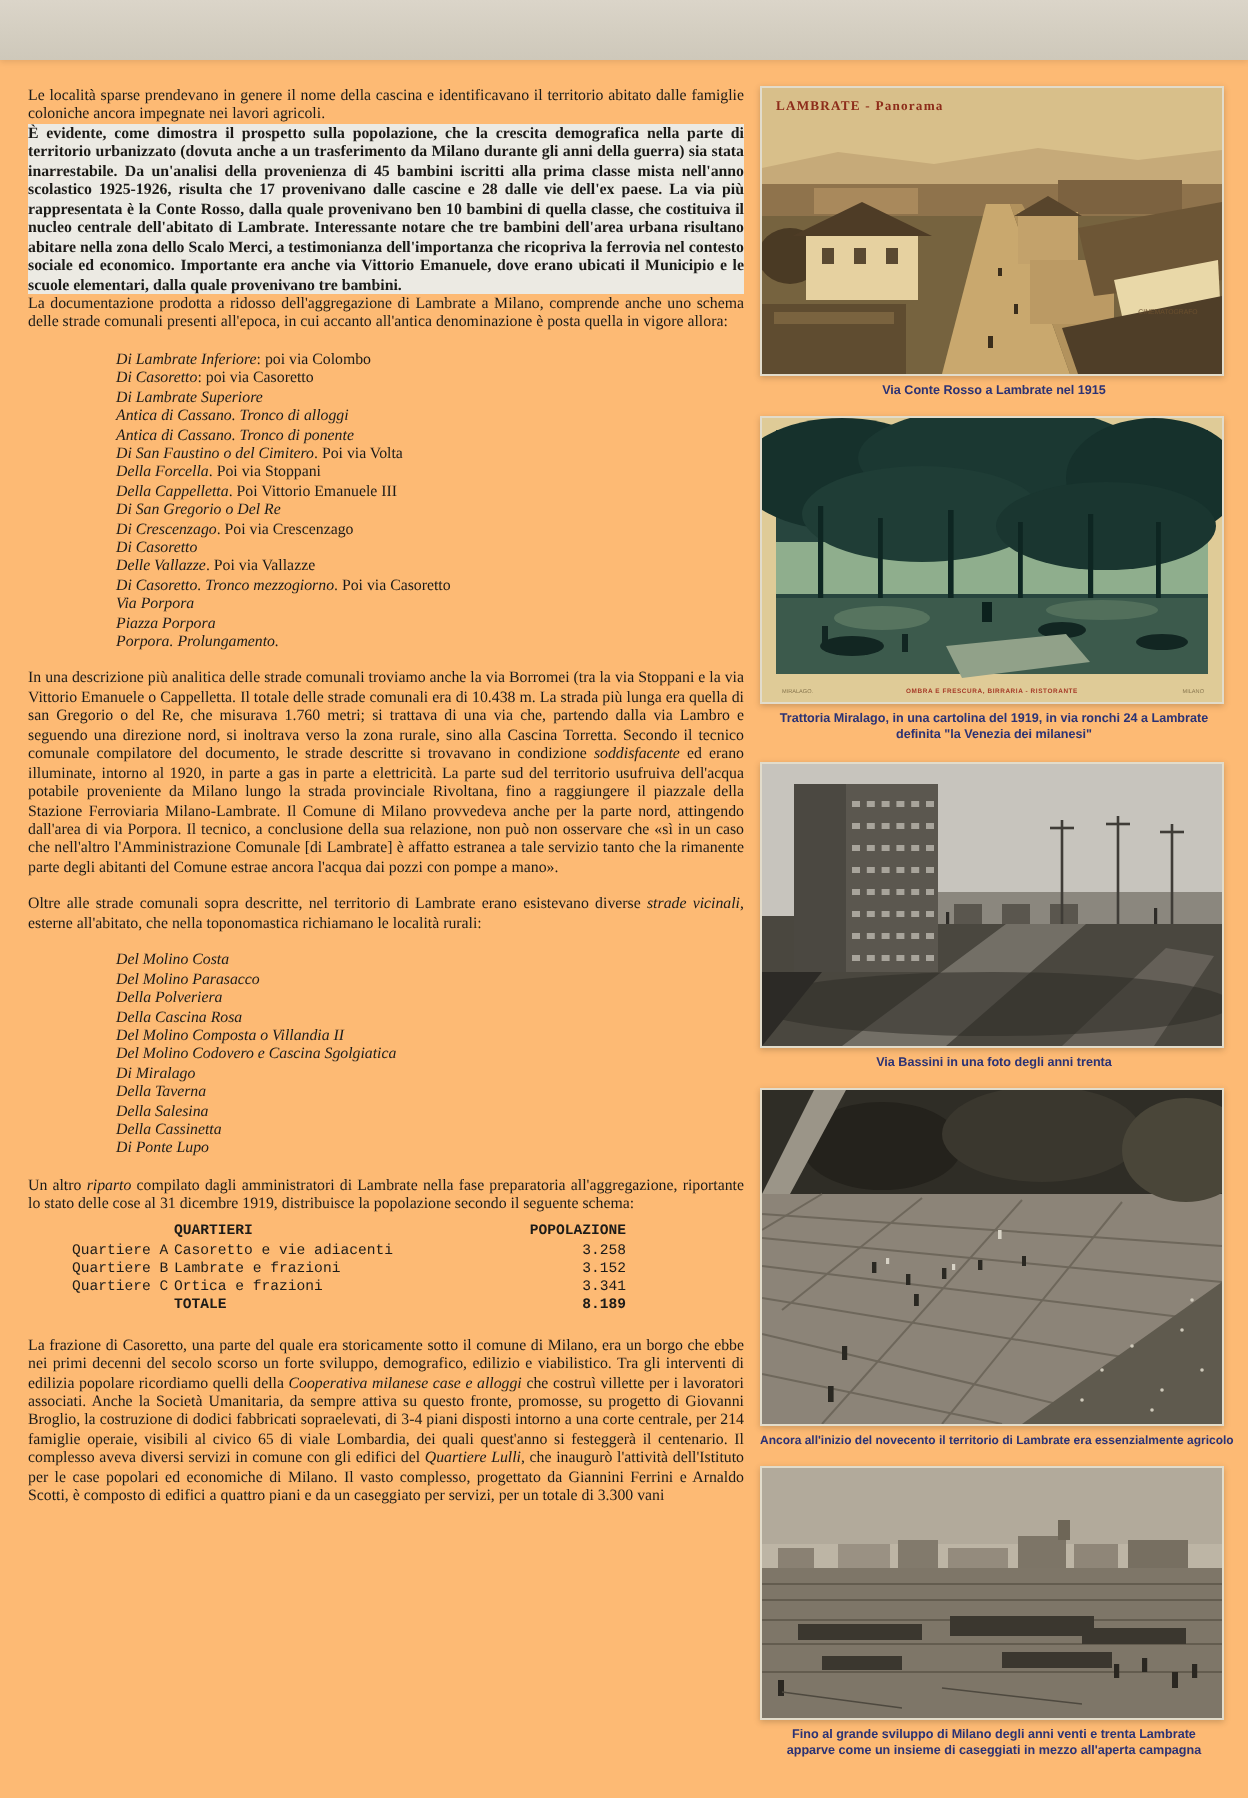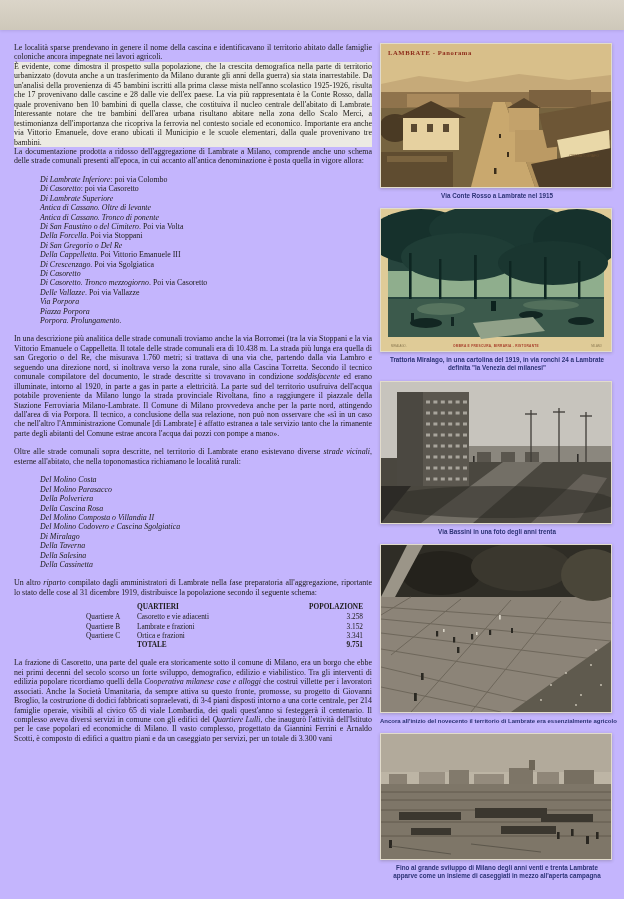--- a/index.html
+++ b/index.html
@@ -1,28 +1,28 @@
 <!DOCTYPE html>
 <html><head>
 <meta charset="utf-8">
 <style>
   html,body{margin:0;padding:0;width:624px;height:899px;overflow:hidden;}
   body{background:#efece4;}
-  .page{width:624px;height:899px;position:relative;background:#c4b5fd;font-family:"Liberation Serif",serif;color:#1c1b18;}
+  .page{width:624px;height:899px;position:relative;background:#fdba74;font-family:"Liberation Serif",serif;color:#1c1b18;}
   .top-band{height:30px;background:linear-gradient(#dbd5c9,#cec8ba);box-shadow:0 1px 3px rgba(0,0,0,.10);}
   .content{display:flex;padding:13px 6px 0 14px;}
 
   
   .text-col{width:358px;font-size:7.9px;line-height:9.45px;text-align:justify;}
   .text-col p{margin:0;}
-  .shaded{background:#eceae3;}
+  .shaded{background:#eceae3;font-weight:bold;}
   .gap{margin-top:9px !important;}
-  .list-block{margin:9px 0 9px 26px;text-align:left;}
+  .list-block{margin:9px 0 9px 44px;text-align:left;}
   .list-line{line-height:9.4px;}
-  table.pop{border-collapse:collapse;margin:5px 0 4px 72px;font-size:7.3px;line-height:9.2px;font-family:Liberation Serif, serif;}
+  table.pop{border-collapse:collapse;margin:5px 0 4px 22px;font-size:7.3px;line-height:9.2px;font-family:Liberation Mono, monospace;}
   table.pop th{font-weight:bold;text-align:left;padding:0 0 1px 0;}
   table.pop td{padding:0;}
   table.pop td:nth-child(1){width:51px;}
   table.pop td:nth-child(2){width:148px;}
   table.pop td:nth-child(3),table.pop th:nth-child(3){width:78px;text-align:right;}
   table.pop .tot{font-weight:bold;}
 
   
   .photo-col{width:234px;margin-left:8px;}
   figure{margin:0 0 8px 0;}
@@ -39,49 +39,50 @@
 
     <div class="text-col">
       <p>Le località sparse prendevano in genere il nome della cascina e identificavano il territorio abitato dalle famiglie coloniche ancora impegnate nei lavori agricoli.</p>
       <p class="shaded">È evidente, come dimostra il prospetto sulla popolazione, che la crescita demografica nella parte di territorio urbanizzato (dovuta anche a un trasferimento da Milano durante gli anni della guerra) sia stata inarrestabile. Da un'analisi della provenienza di 45 bambini iscritti alla prima classe mista nell'anno scolastico 1925-1926, risulta che 17 provenivano dalle cascine e 28 dalle vie dell'ex paese. La via più rappresentata è la Conte Rosso, dalla quale provenivano ben 10 bambini di quella classe, che costituiva il nucleo centrale dell'abitato di Lambrate. Interessante notare che tre bambini dell'area urbana risultano abitare nella zona dello Scalo Merci, a testimonianza dell'importanza che ricopriva la ferrovia nel contesto sociale ed economico. Importante era anche via Vittorio Emanuele, dove erano ubicati il Municipio e le scuole elementari, dalla quale provenivano tre bambini.</p>
       <p>La documentazione prodotta a ridosso dell'aggregazione di Lambrate a Milano, comprende anche uno schema delle strade comunali presenti all'epoca, in cui accanto all'antica denominazione è posta quella in vigore allora:</p>
 
       <div class="list-block" id="street-list">
           <div class="list-line"><i>Di Lambrate Inferiore</i><span>: poi via Colombo</span></div>
           <div class="list-line"><i>Di Casoretto</i><span>: poi via Casoretto</span></div>
           <div class="list-line"><i>Di Lambrate Superiore</i></div>
-          <div class="list-line"><i>Antica di Cassano. Oltre di levante</i></div>
+          <div class="list-line"><i>Antica di Cassano. Tronco di alloggi</i></div>
           <div class="list-line"><i>Antica di Cassano. Tronco di ponente</i></div>
           <div class="list-line"><i>Di San Faustino o del Cimitero</i><span>. Poi via Volta</span></div>
           <div class="list-line"><i>Della Forcella</i><span>. Poi via Stoppani</span></div>
+          <div class="list-line"><i>Della Cappelletta</i><span>. Poi Vittorio Emanuele III</span></div>
           <div class="list-line"><i>Di San Gregorio o Del Re</i></div>
-          <div class="list-line"><i>Della Cappelletta</i><span>. Poi Vittorio Emanuele III</span></div>
-          <div class="list-line"><i>Di Crescenzago</i><span>. Poi via Sgolgiatica</span></div>
+          <div class="list-line"><i>Di Crescenzago</i><span>. Poi via Crescenzago</span></div>
           <div class="list-line"><i>Di Casoretto</i></div>
+          <div class="list-line"><i>Delle Vallazze</i><span>. Poi via Vallazze</span></div>
           <div class="list-line"><i>Di Casoretto. Tronco mezzogiorno</i><span>. Poi via Casoretto</span></div>
-          <div class="list-line"><i>Delle Vallazze</i><span>. Poi via Vallazze</span></div>
           <div class="list-line"><i>Via Porpora</i></div>
           <div class="list-line"><i>Piazza Porpora</i></div>
           <div class="list-line"><i>Porpora. Prolungamento.</i></div>
         </div>
 
       <p><span>In una descrizione più analitica delle strade comunali troviamo anche la via Borromei (tra la via Stoppani e la via Vittorio Emanuele o Cappelletta. Il totale delle strade comunali era di 10.438 m. La strada più lunga era quella di san Gregorio o del Re, che misurava 1.760 metri; si trattava di una via che, partendo dalla via Lambro e seguendo una direzione nord, si inoltrava verso la zona rurale, sino alla Cascina Torretta. Secondo il tecnico comunale compilatore del documento, le strade descritte si trovavano in condizione </span><i>soddisfacente</i><span> ed erano illuminate, intorno al 1920, in parte a gas in parte a elettricità. La parte sud del territorio usufruiva dell'acqua potabile proveniente da Milano lungo la strada provinciale Rivoltana, fino a raggiungere il piazzale della Stazione Ferroviaria Milano-Lambrate. Il Comune di Milano provvedeva anche per la parte nord, attingendo dall'area di via Porpora. Il tecnico, a conclusione della sua relazione, non può non osservare che «sì in un caso che nell'altro l'Amministrazione Comunale [di Lambrate] è affatto estranea a tale servizio tanto che la rimanente parte degli abitanti del Comune estrae ancora l'acqua dai pozzi con pompe a mano».</span></p>
       <p class="gap"><span>Oltre alle strade comunali sopra descritte, nel territorio di Lambrate erano esistevano diverse </span><i>strade vicinali</i><span>, esterne all'abitato, che nella toponomastica richiamano le località rurali:</span></p>
 
       <div class="list-block" id="rural-list">
           <div class="list-line"><i>Del Molino Costa</i></div>
           <div class="list-line"><i>Del Molino Parasacco</i></div>
           <div class="list-line"><i>Della Polveriera</i></div>
           <div class="list-line"><i>Della Cascina Rosa</i></div>
           <div class="list-line"><i>Del Molino Composta o Villandia II</i></div>
           <div class="list-line"><i>Del Molino Codovero e Cascina Sgolgiatica</i></div>
           <div class="list-line"><i>Di Miralago</i></div>
           <div class="list-line"><i>Della Taverna</i></div>
           <div class="list-line"><i>Della Salesina</i></div>
           <div class="list-line"><i>Della Cassinetta</i></div>
+          <div class="list-line"><i>Di Ponte Lupo</i></div>
         </div>
 
       <p><span>Un altro </span><i>riparto</i><span> compilato dagli amministratori di Lambrate nella fase preparatoria all'aggregazione, riportante lo stato delle cose al 31 dicembre 1919, distribuisce la popolazione secondo il seguente schema:</span></p>
 
       <table class="pop">
         <thead>
           <tr>
             <th></th>
             <th>QUARTIERI</th>
             <th>POPOLAZIONE</th>
@@ -101,21 +102,21 @@
             <tr>
               <td>Quartiere C</td>
               <td>Ortica e frazioni</td>
               <td>3.341</td>
             </tr>
           </tbody>
         <tbody>
           <tr>
             <td></td>
             <td class="tot">TOTALE</td>
-            <td class="tot">9.751</td>
+            <td class="tot">8.189</td>
           </tr>
         </tbody>
       </table>
 
       <p class="gap"><span>La frazione di Casoretto, una parte del quale era storicamente sotto il comune di Milano, era un borgo che ebbe nei primi decenni del secolo scorso un forte sviluppo, demografico, edilizio e viabilistico. Tra gli interventi di edilizia popolare ricordiamo quelli della </span><i>Cooperativa milanese case e alloggi</i><span> che costruì villette per i lavoratori associati. Anche la Società Umanitaria, da sempre attiva su questo fronte, promosse, su progetto di Giovanni Broglio, la costruzione di dodici fabbricati sopraelevati, di 3-4 piani disposti intorno a una corte centrale, per 214 famiglie operaie, visibili al civico 65 di viale Lombardia, dei quali quest'anno si festeggerà il centenario. Il complesso aveva diversi servizi in comune con gli edifici del </span><i>Quartiere Lulli</i><span>, che inaugurò l'attività dell'Istituto per le case popolari ed economiche di Milano. Il vasto complesso, progettato da Giannini Ferrini e Arnaldo Scotti, è composto di edifici a quattro piani e da un caseggiato per servizi, per un totale di 3.300 vani</span></p>
     </div>
 
     <div class="photo-col">
 
       <figure>

